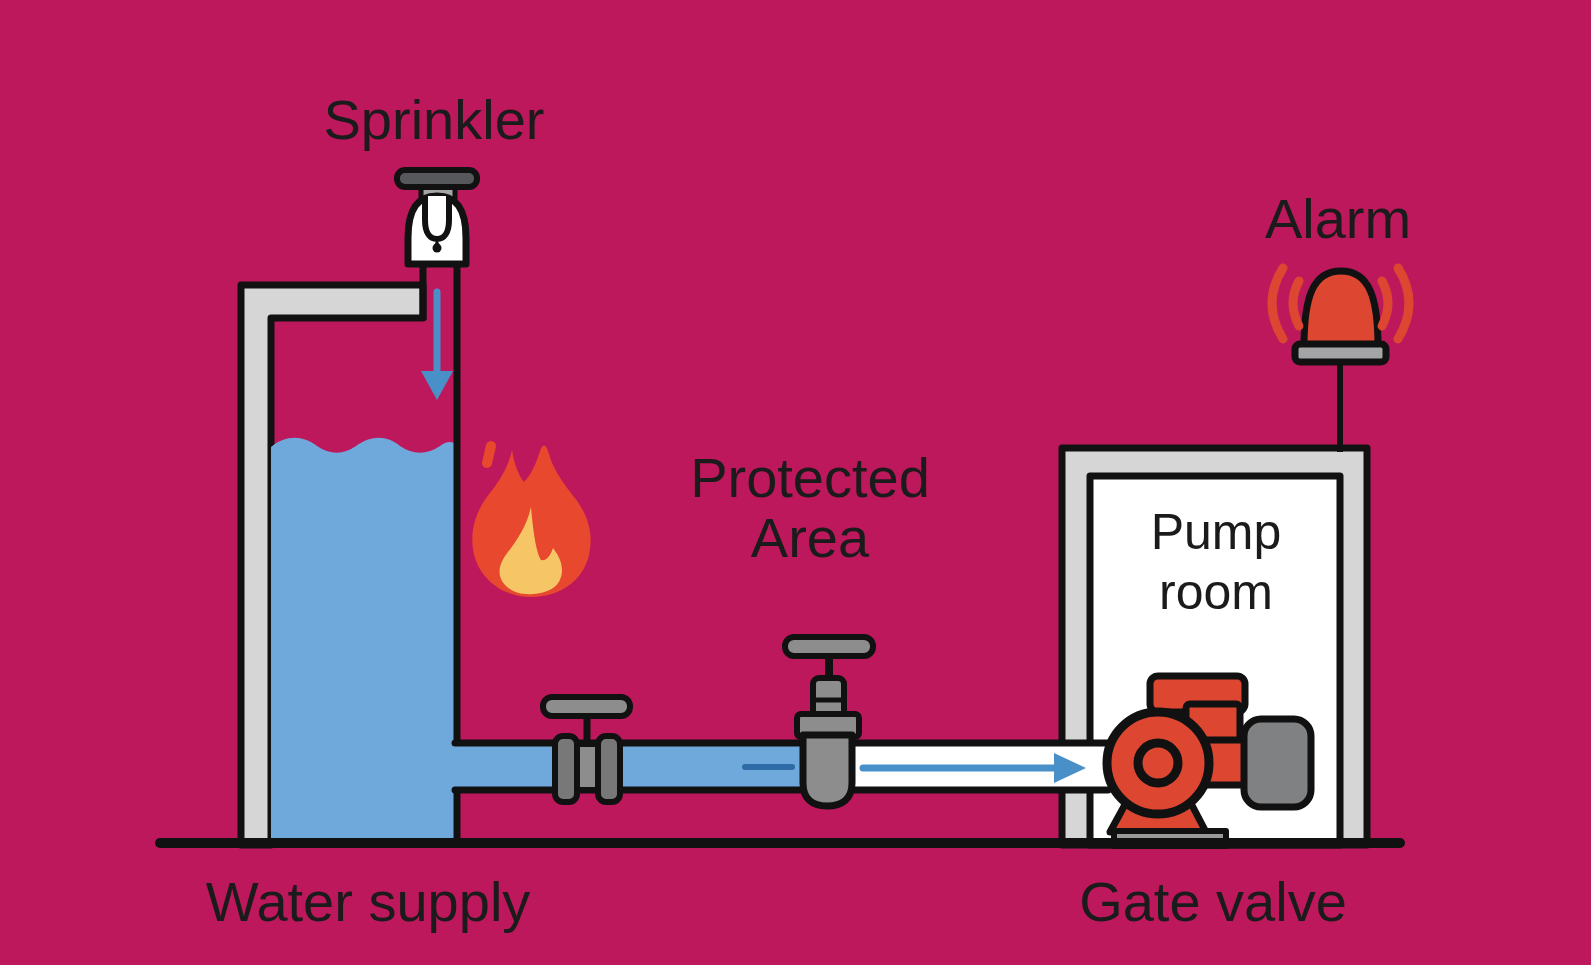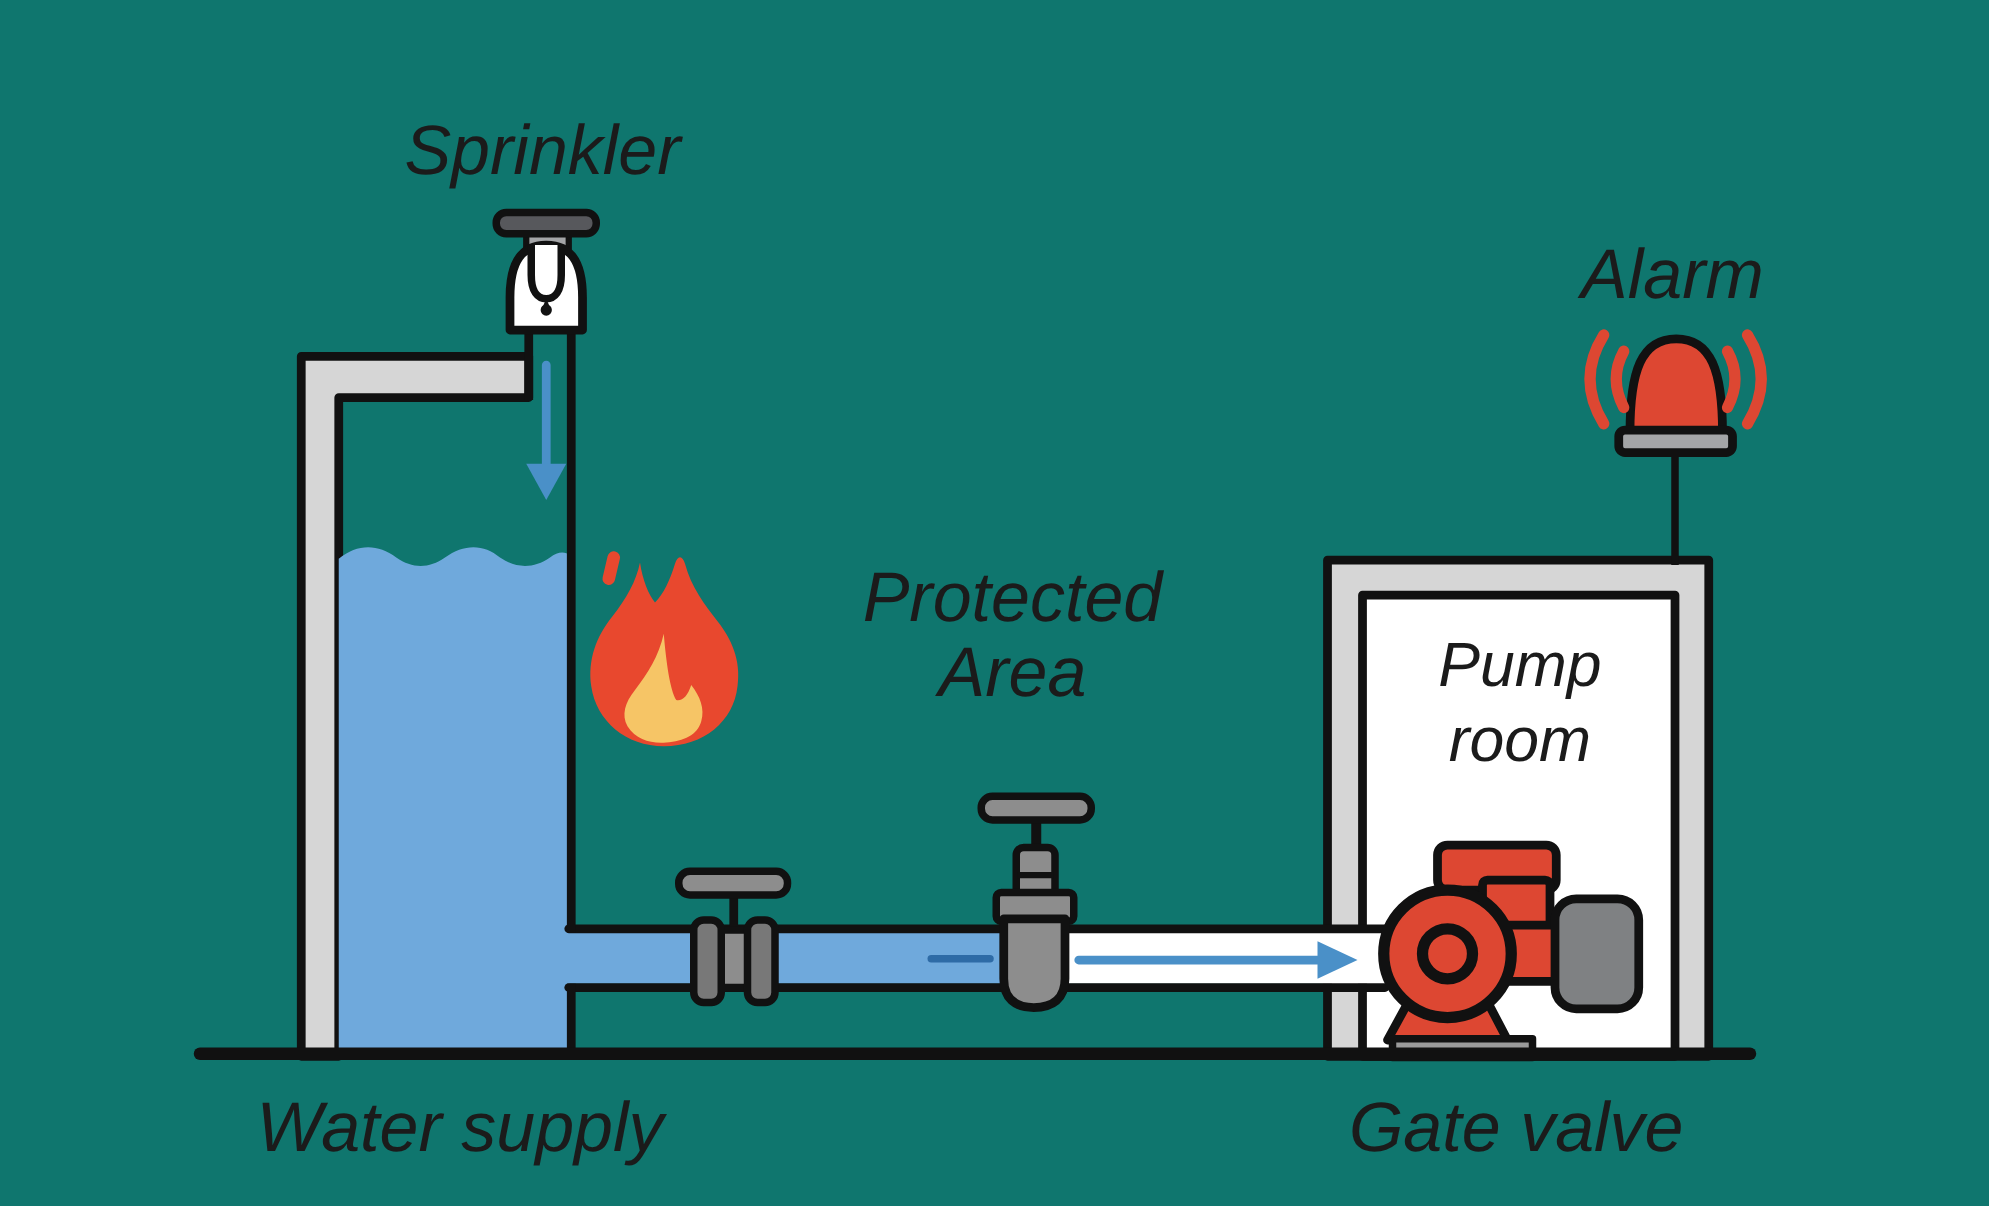--- a/index.html
+++ b/index.html
@@ -1,23 +1,22 @@
 <!DOCTYPE html>
 <html><head>
 <meta charset="utf-8">
 <style>
   html, body { margin: 0; padding: 0; background: #ffffff; }
   .stage {
     position: relative;
     width: 1591px;
     height: 965px;
-    background: #0f766e;
+    background: #be185d;
     overflow: hidden;
     font-family: "Liberation Sans", sans-serif;
-    font-style: italic;
   }
   svg { display: block; }
   svg * { stroke-linejoin: round; }
   .o5 { stroke: #111111; stroke-width: 5; }
   .o6 { stroke: #111111; stroke-width: 6; }
   .o7 { stroke: #111111; stroke-width: 7; }
   .o8 { stroke: #111111; stroke-width: 8; }
   .o9 { stroke: #111111; stroke-width: 9; }
   .cap { stroke-linecap: round; }
   .nofill { fill: none; }

